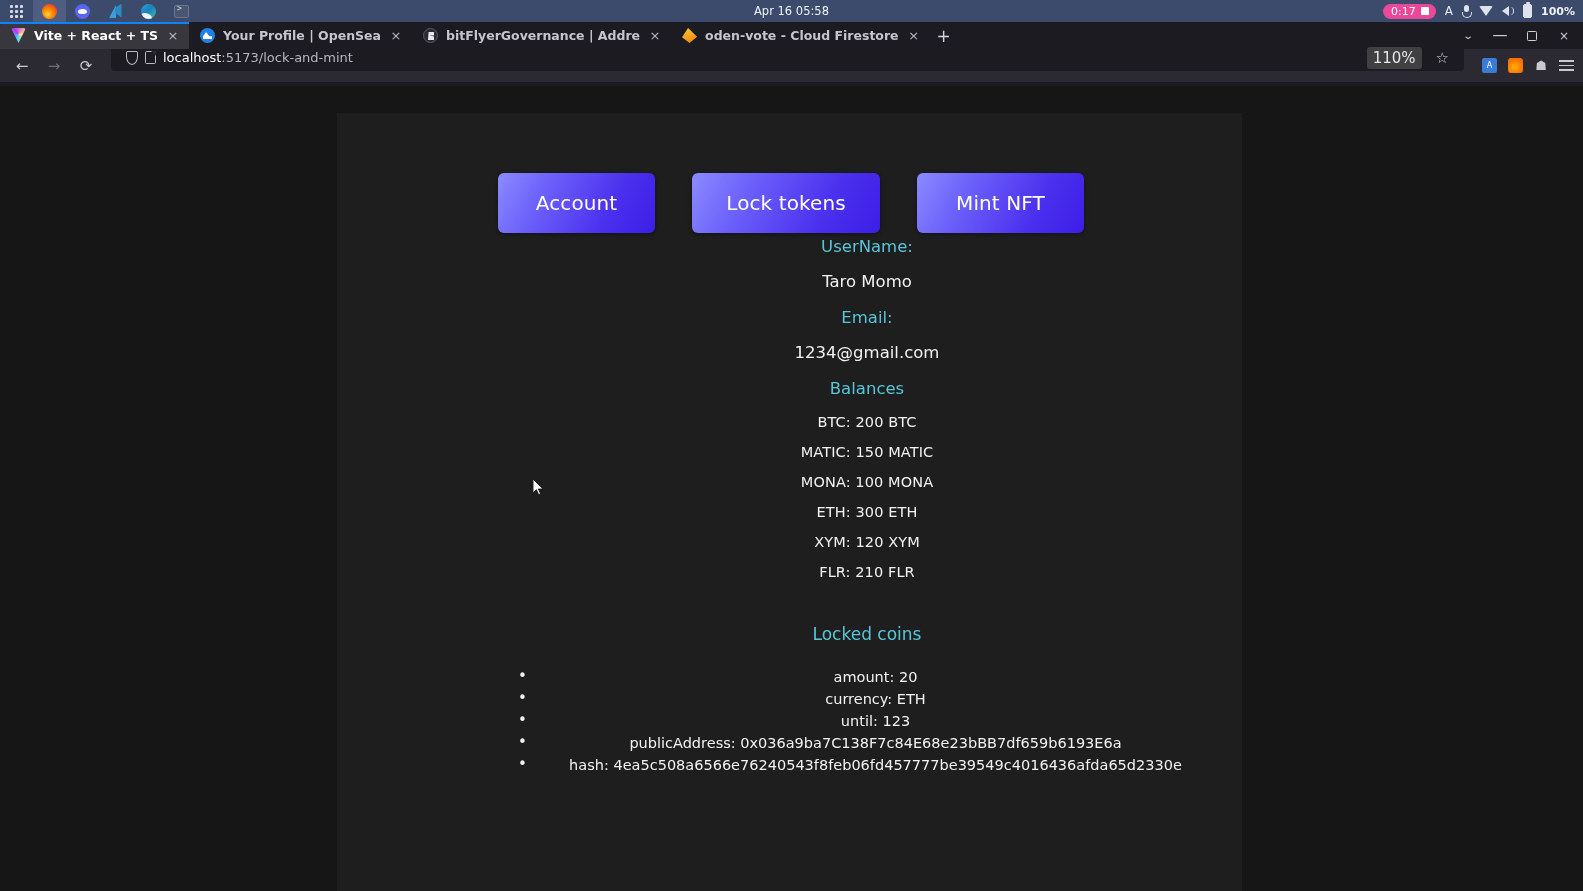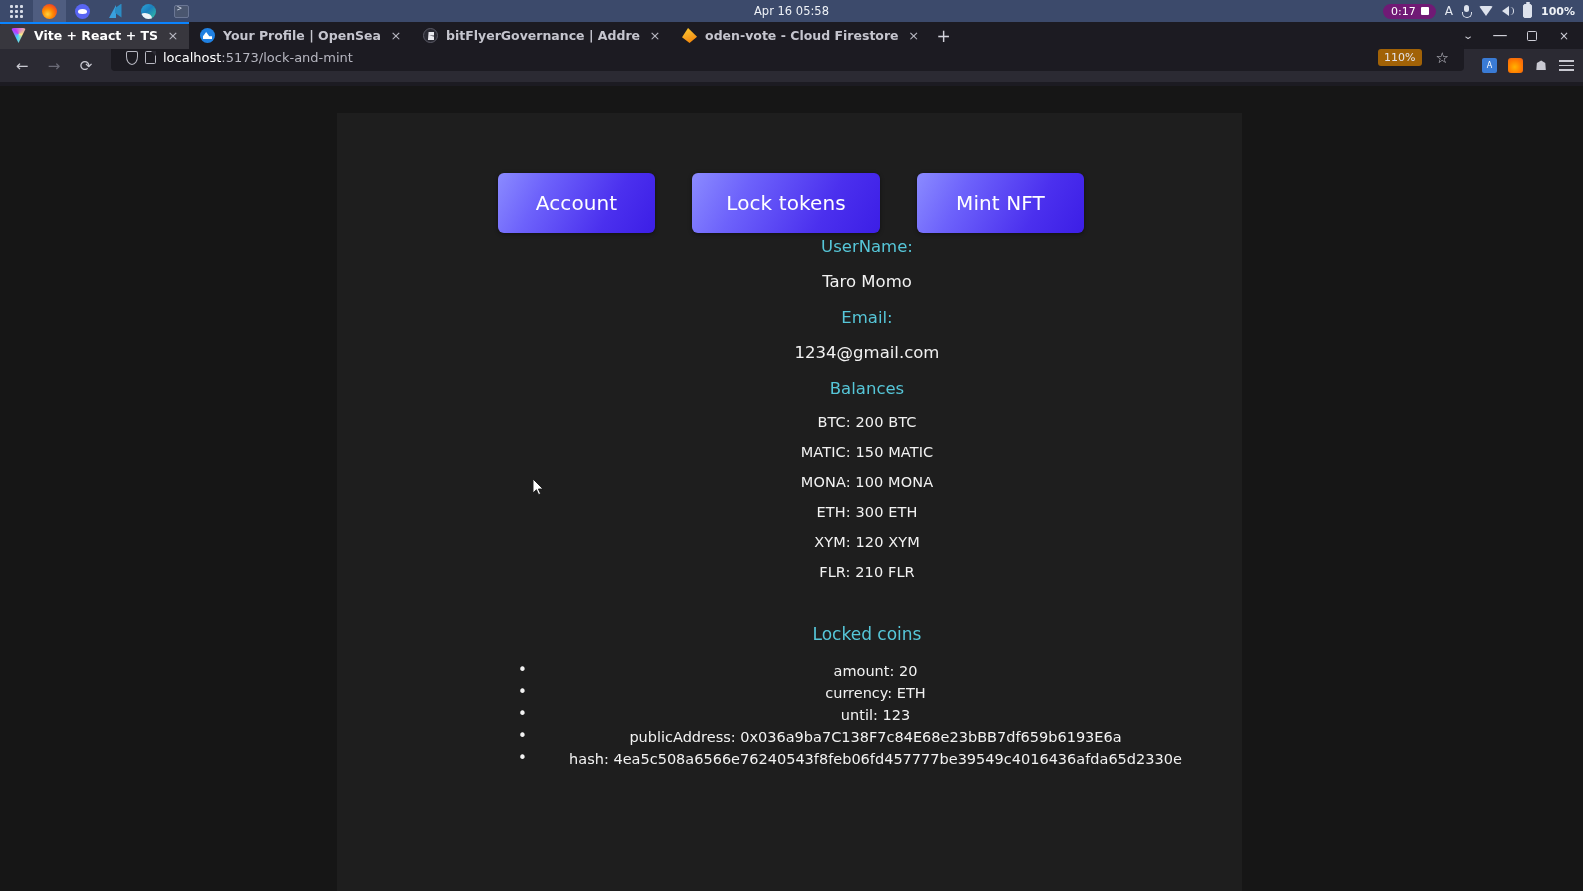--- a/index.html
+++ b/index.html
@@ -73,21 +73,21 @@
   .sys-clock {
     position: absolute; left: 50%; transform: translateX(-50%);
     font-size: 11.5px; color: #eef1f6; white-space: nowrap;
   }
   .sys-right {
     margin-left: auto; display: flex; align-items: center;
     gap: 9px; padding-right: 8px; height: 22px;
   }
   .rec-badge {
     display: flex; align-items: center; gap: 5px;
-    background: #701a75; border-radius: 11px;
+    background: #ec4899; border-radius: 11px;
     padding: 1px 7px 1px 8px; color: #fff; font-size: 11px;
   }
   .rec-stop { width: 8px; height: 8px; background: #fff; border-radius: 1px; }
   .sys-a { font-size: 12px; color: #e6eaf2; }
   .mic-icon {
     width: 8px; height: 13px; position: relative;
   }
   .mic-icon::before {
     content: ""; position: absolute; left: 2px; top: 0;
     width: 5px; height: 7px; border-radius: 3px; background: #dde2ec;
@@ -224,21 +224,21 @@
     content: ""; position: absolute; right: -1.4px; top: -1.4px;
     border-left: 5px solid transparent; border-top: 5px solid #2b2a33;
   }
   .url-text {
     font-size: 13px; color: #f0f0f4; white-space: nowrap;
     overflow: hidden;
   }
   .url-text .host { color: #ffffff; }
   .url-text .path { color: #b6b6c0; }
   .zoom-badge {
-    font-size: 11px; color: #e4e4ec; background: #a16207;
+    font-size: 15px; color: #e4e4ec; background: #404040;
     border-radius: 3px; padding: 2px 6px; flex: none;
   }
   .star-icon { flex: none; font-size: 15px; color: #c9c9d2; margin-left: 7px; }
   .nav-ext {
     display: flex; align-items: center; gap: 11px;
     padding-left: 10px; padding-right: 2px;
   }
   .ext-translate {
     width: 15px; height: 15px; border-radius: 2px;
     background: #3a7bd5; color: #fff; font-size: 8px;
@@ -289,21 +289,21 @@
   }
   .field-value {
     color: #f2f2f2; font-size: 16.5px; margin-bottom: 17px;
   }
   .balances-list { }
   .balance-item {
     color: #f2f2f2; font-size: 14.5px;
     margin-bottom: 14px; letter-spacing: 0.1px;
   }
   .locked-title {
-    color: #56c6d8; font-size: 17px; margin-top: 44px; margin-bottom: 16px;
+    color: #56c6d8; font-size: 17px; margin-top: 44px; margin-bottom: 22px;
   }
   .locked-list { list-style: none; margin: 0; padding: 0; }
   .locked-list li {
     color: #f2f2f2; font-size: 14.5px; line-height: 22px;
     position: relative; padding-left: 17px; margin-left: 0;
   }
   .locked-list li::before {
     content: "•"; position: absolute; left: 1px; top: -1px;
     color: #f2f2f2; font-size: 15px;
   }

